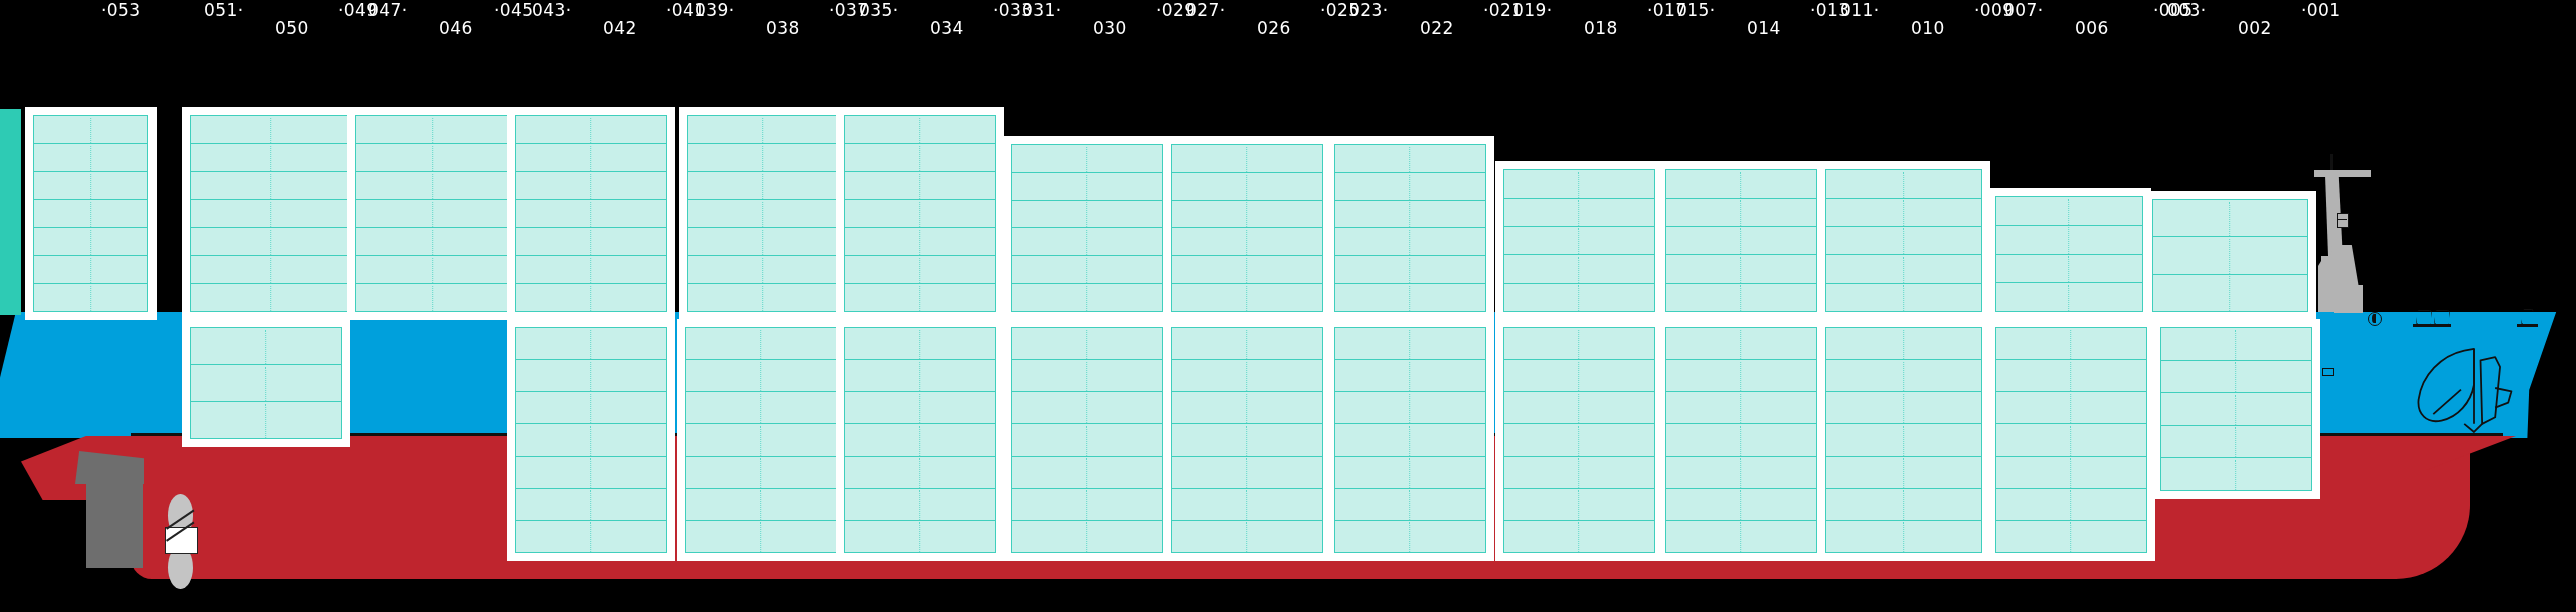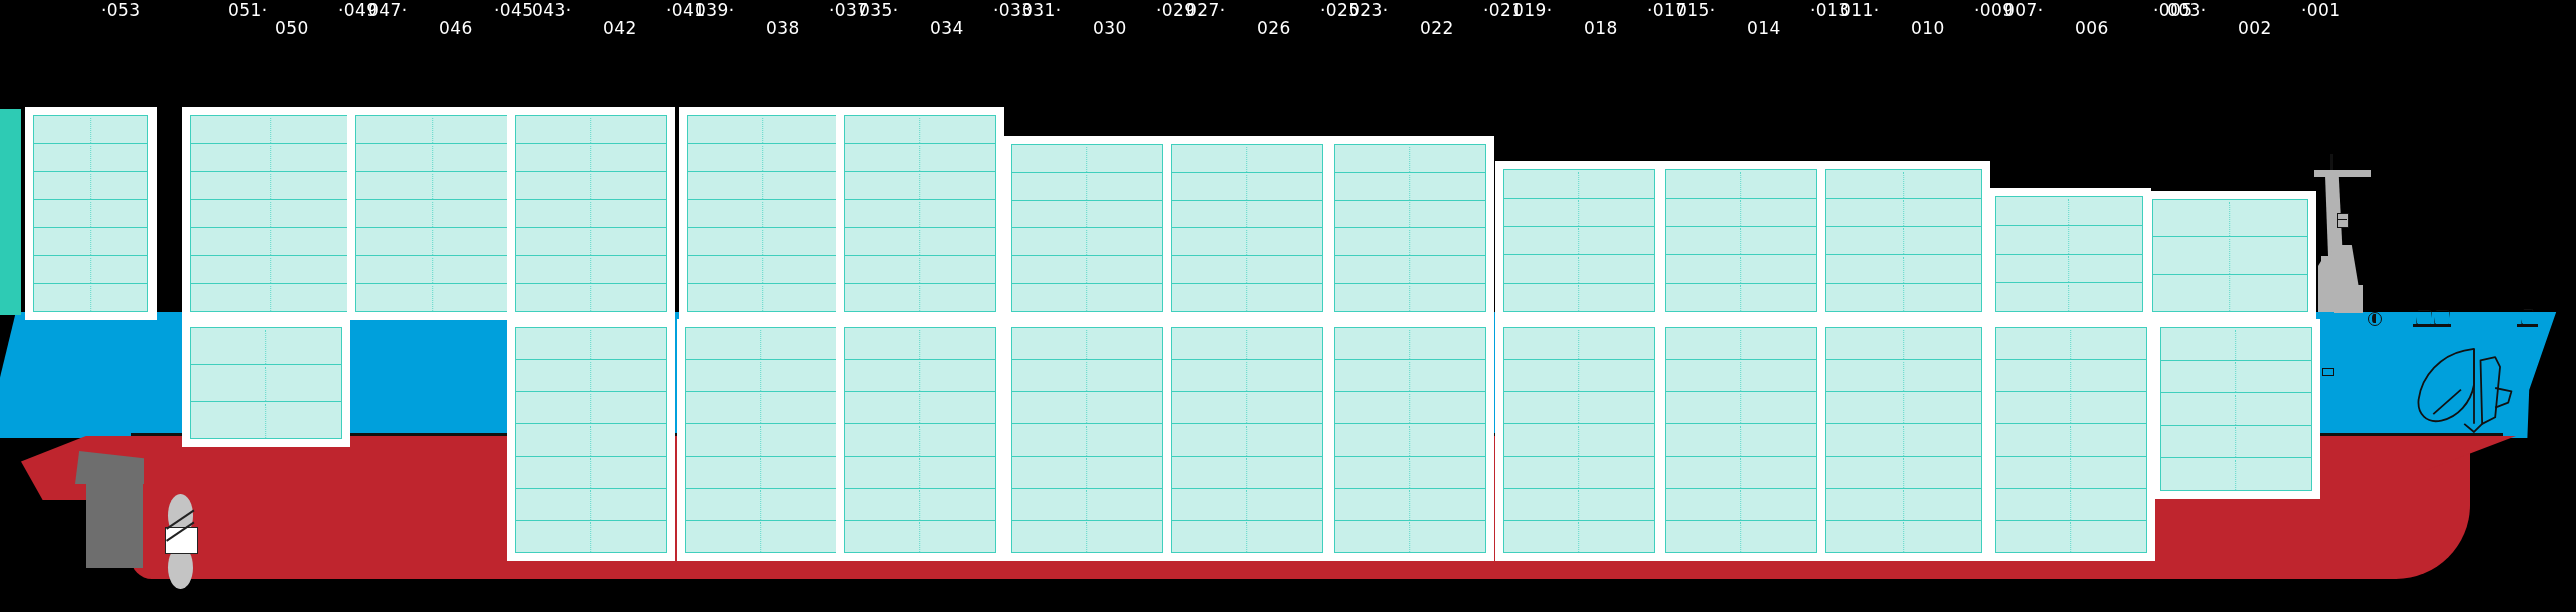--- a/index.html
+++ b/index.html
@@ -47,21 +47,21 @@
 </head>
 <body>
 
 <div id="stage">
 
   <div class="bayruler" id="bayruler">
       <div class="baygrp" style="left: 49px; width: 90px;">
         <span class="bn odd2" style="left: 52px;">·053</span>
       </div>
       <div class="baygrp" style="left: 204px; width: 172px;">
-        <span class="bn odd1" style="left: 0px; margin-left: 24px;">051·</span>
+        <span class="bn odd1" style="left: 0px;">051·</span>
         <span class="bn even" style="left: 71px;">050</span>
         <span class="bn odd2" style="left: 134px;">·049</span>
       </div>
       <div class="baygrp" style="left: 368px; width: 172px;">
         <span class="bn odd1" style="left: 0px;">047·</span>
         <span class="bn even" style="left: 71px;">046</span>
         <span class="bn odd2" style="left: 126px;">·045</span>
       </div>
       <div class="baygrp" style="left: 532px; width: 172px;">
         <span class="bn odd1" style="left: 0px;">043·</span>

